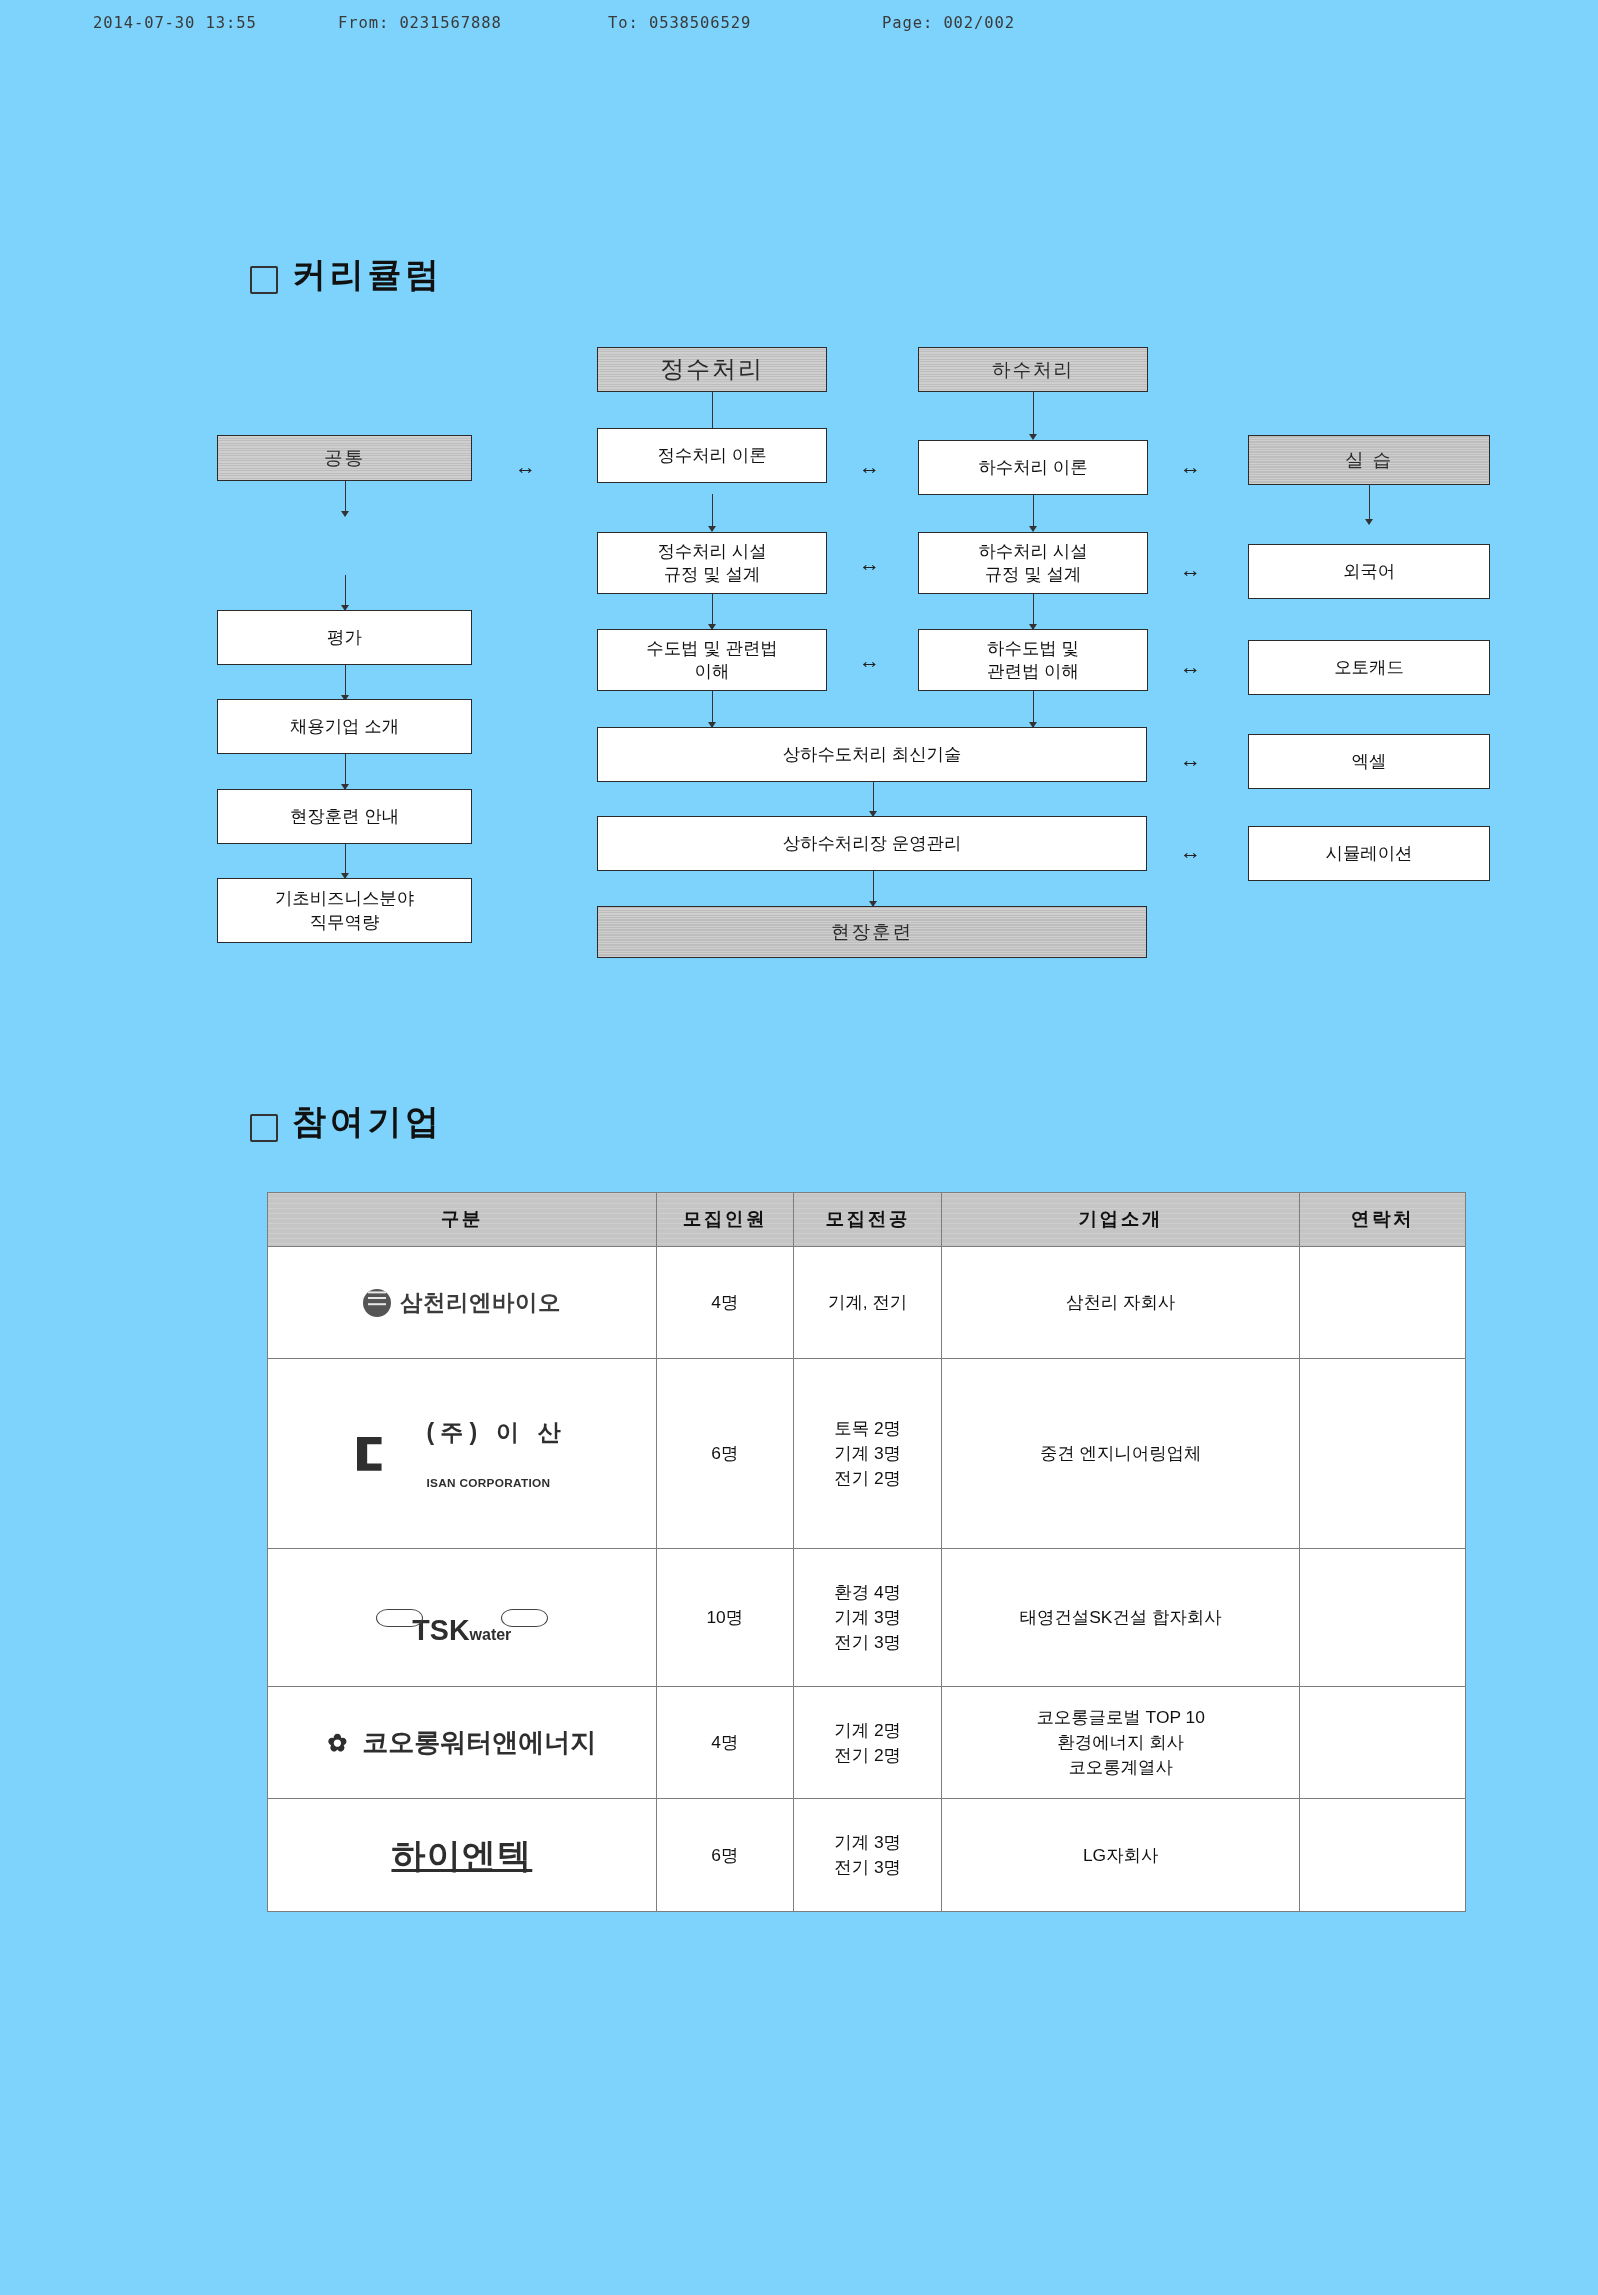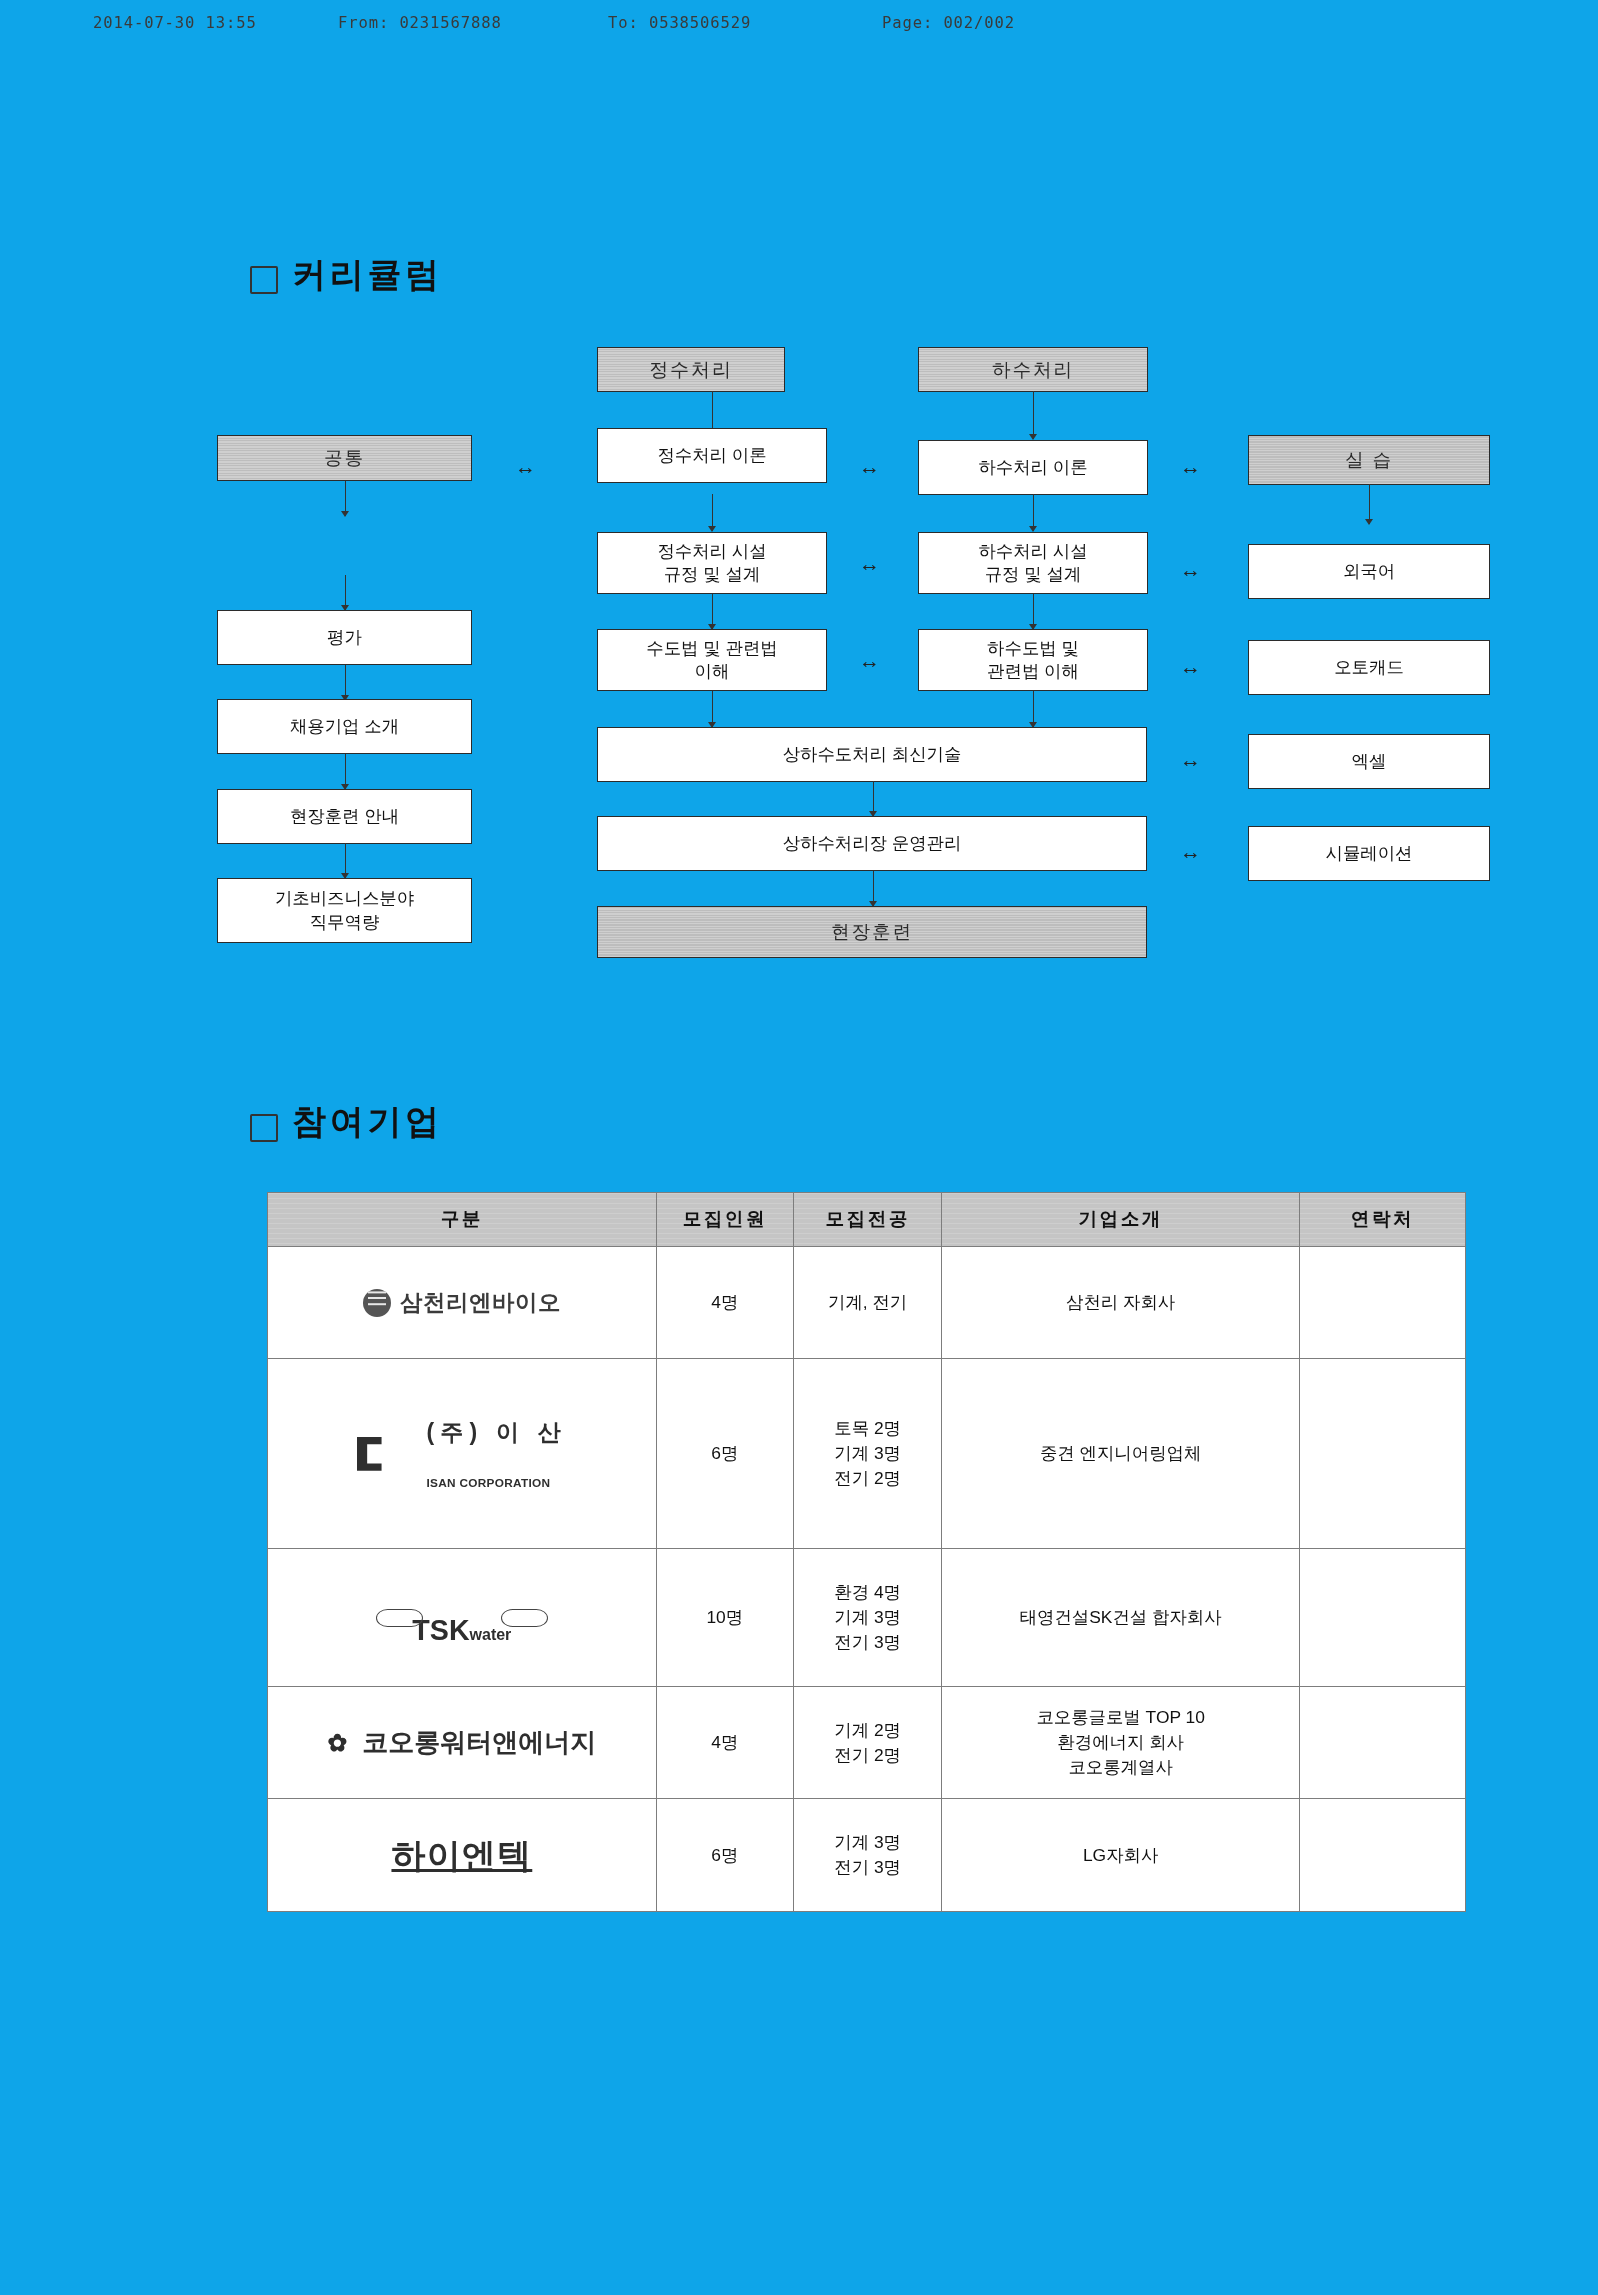--- a/index.html
+++ b/index.html
@@ -11,21 +11,21 @@
     width: 1599px;
     height: 2295px;
     position: relative;
     font-family: "Liberation Sans", sans-serif;
     color: #1a1a1a;
     overflow: hidden;
   }
   .page {
     position: absolute;
     inset: 0;
-    background: #0ea5e9;
+    background: #7dd3fc;
   }
   
   .fax-header {
     position: absolute;
     top: 13.7px;
     left: 93px;
     width: 1416px;
     height: 28.6px;
     font-size: 15.5px;
     letter-spacing: 0.9px;
@@ -198,21 +198,21 @@
     <span class="fx-from">From: 0231567888</span>
     <span class="fx-to">To: 0538506529</span>
     <span class="fx-page">Page: 002/002</span>
   </div>
 
   <div class="title-box" style="left:250px; top:266px;"></div>
   <div class="section-title" style="left:292px; top:252px;">커리큘럼</div>
 
   <div class="flow">
 
-    <div class="node shaded" style="left:597px; top:347px; width:188px; height:45px; font-size:19px;">정수처리</div>
+    <div class="node shaded" style="left:597px; top:347px; width:230px; height:45px; font-size:24px;">정수처리</div>
     <div class="node shaded" style="left:918px; top:347px; width:230px; height:45px; font-size:18.6px;">하수처리</div>
 
     <div class="arrow-v" style="left:712px; top:391px; height:48px;"></div>
     <div class="arrow-v" style="left:1033px; top:391px; height:48px;"></div>
 
     <div class="node shaded" style="left:217px; top:435px; width:255px; height:46px; font-size:18.6px;">공통</div>
     <div class="arrow-v" style="left:345px; top:481px; height:35px;"></div>
     <div class="arrow-v" style="left:345px; top:575px; height:35px;"></div>
     <div class="node" style="left:217px; top:610px; width:255px; height:55px;">평가</div>
     <div class="arrow-v" style="left:345px; top:665px; height:35px;"></div>

